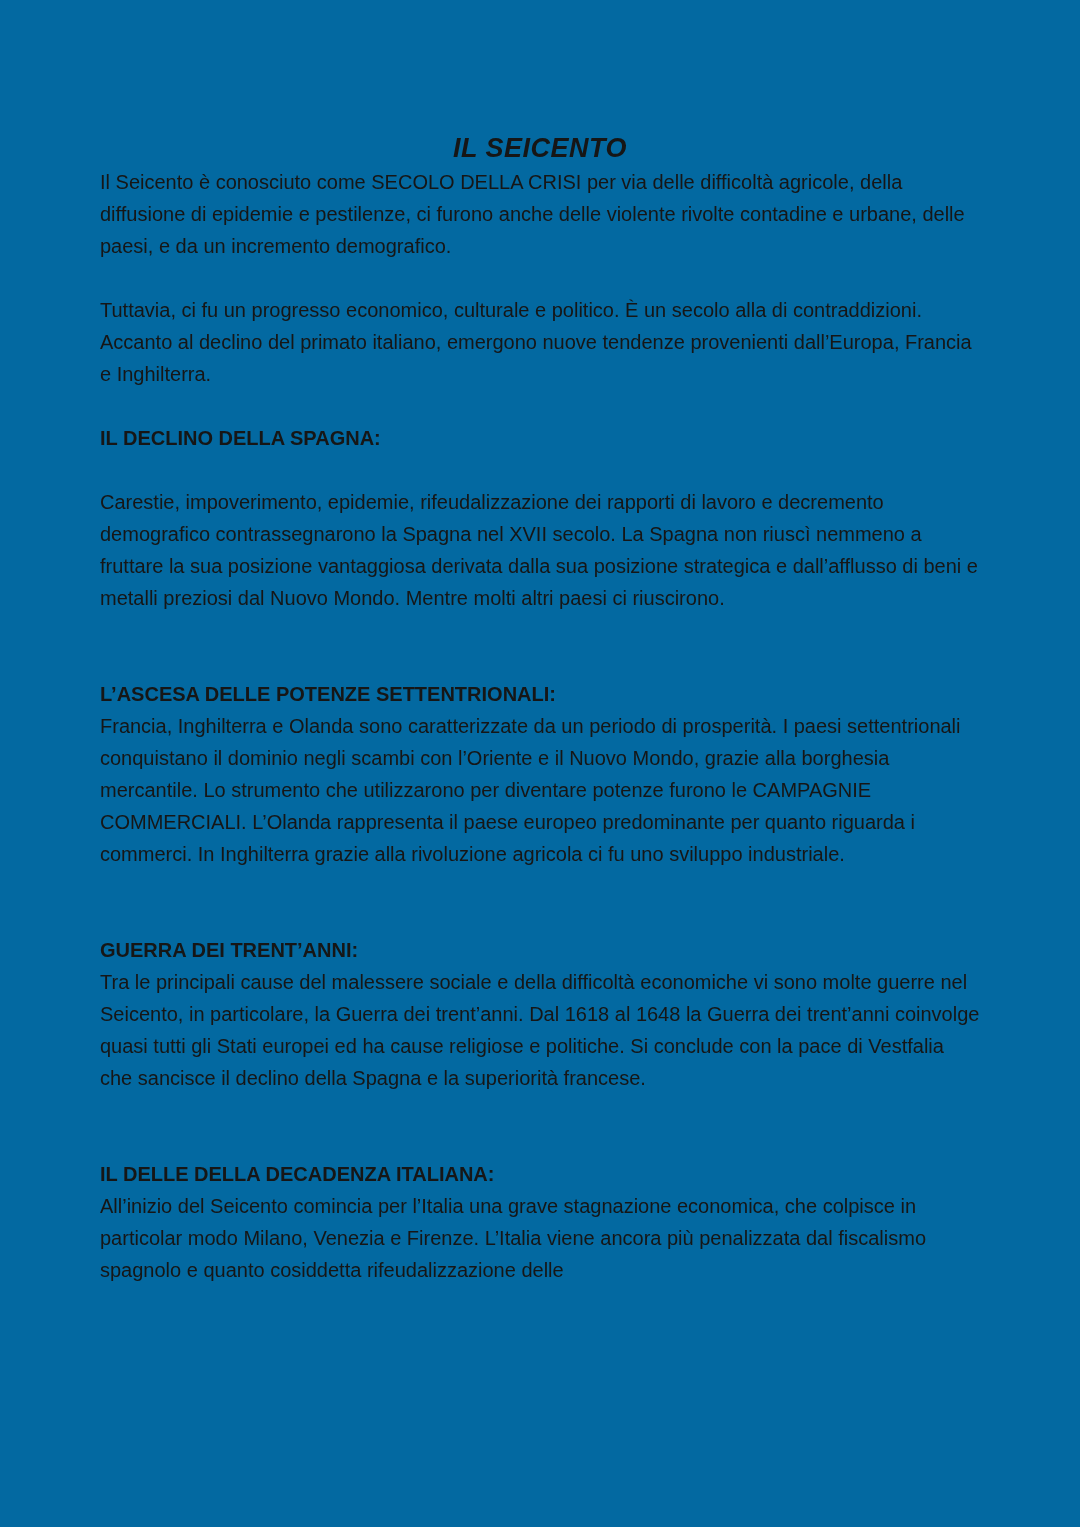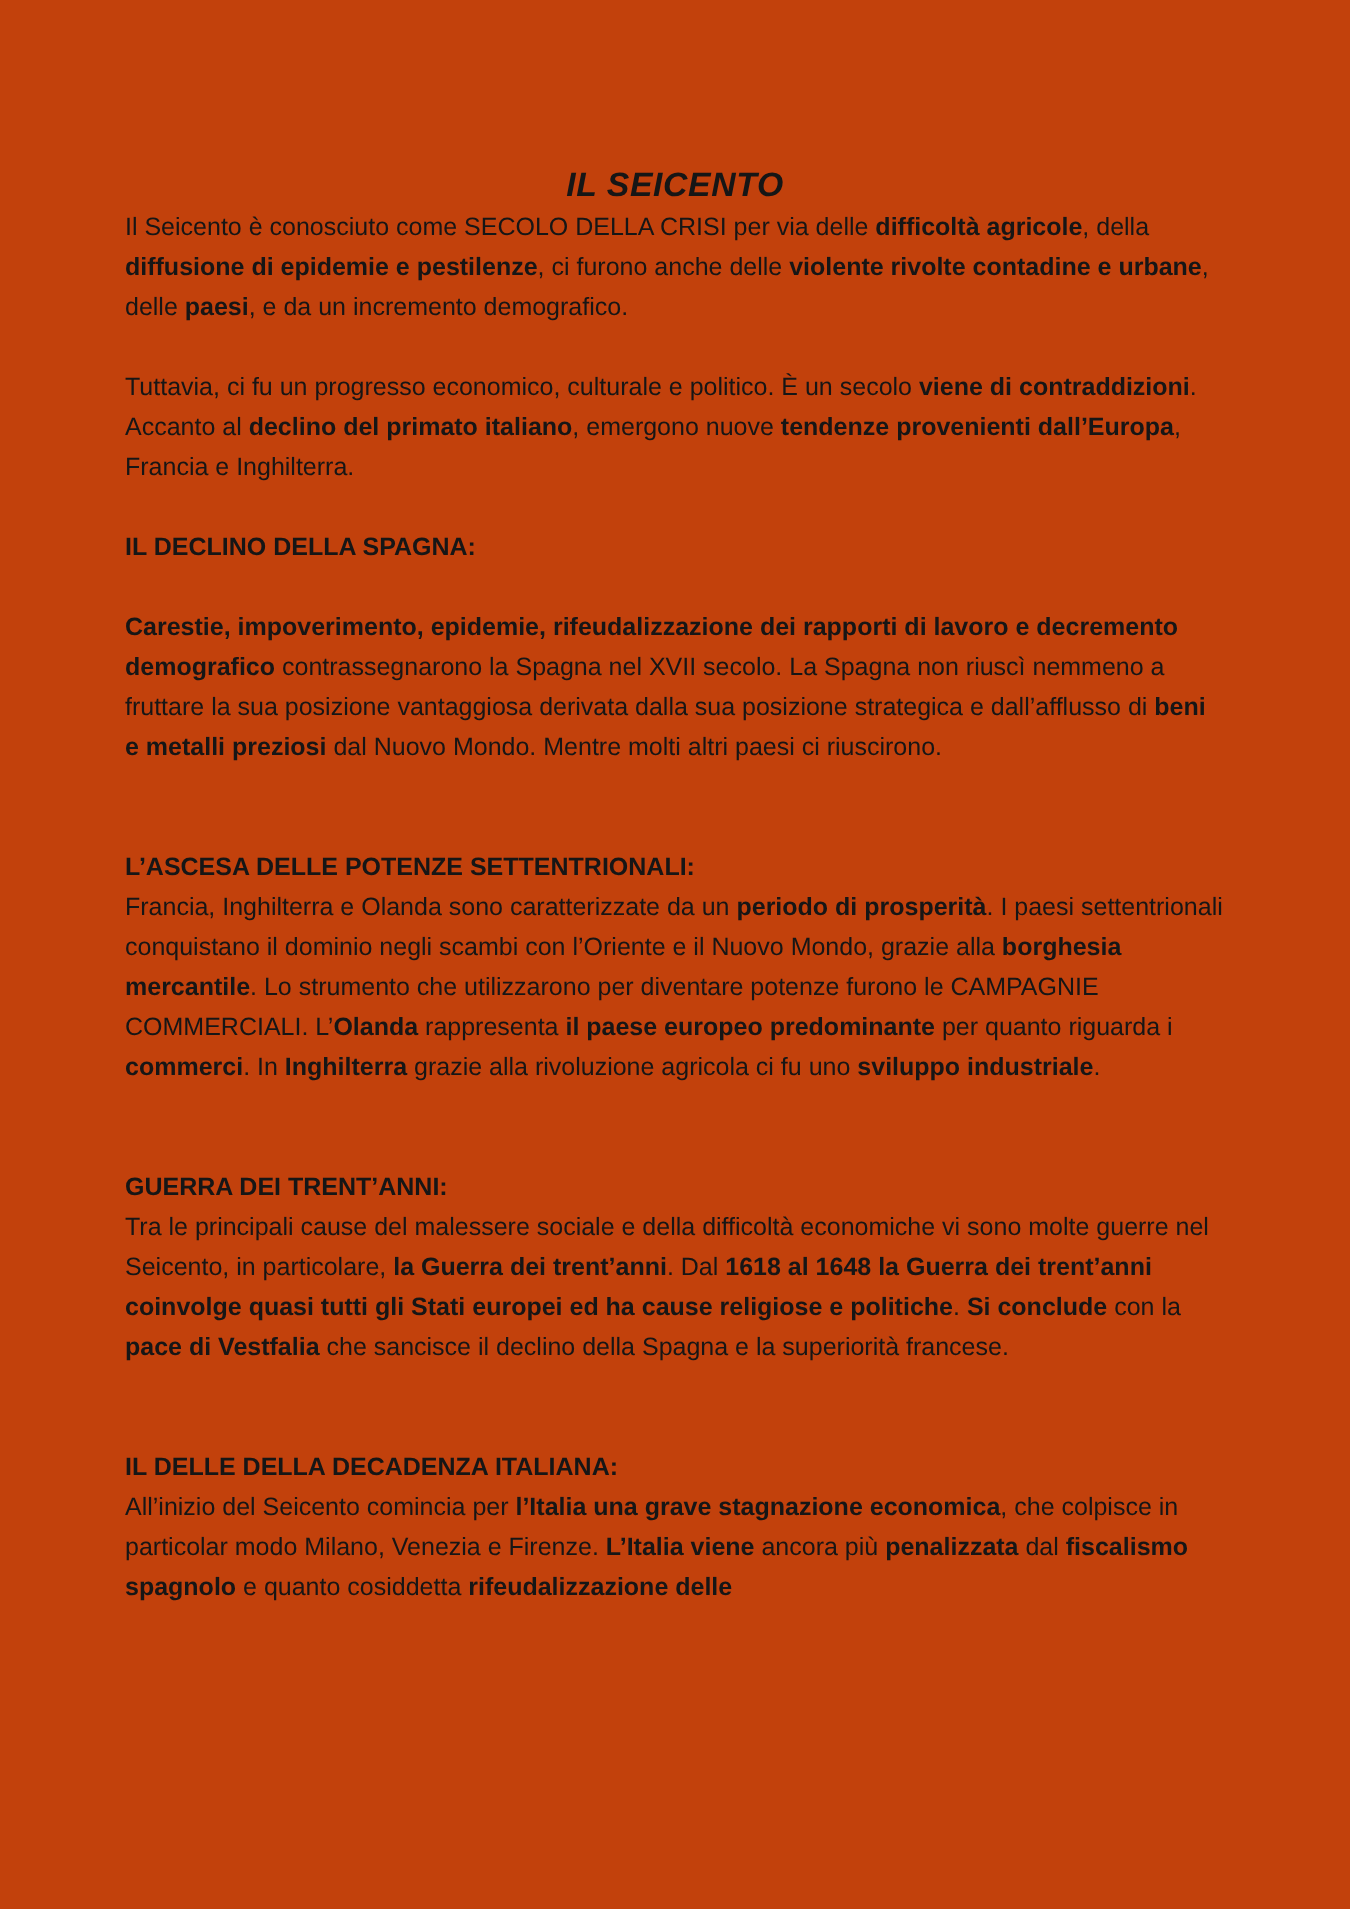--- a/index.html
+++ b/index.html
@@ -4,21 +4,21 @@
 <style>
   html, body {
     margin: 0;
     padding: 0;
     background: #ffffff;
   }
   .page {
     position: relative;
     width: 1080px;
     height: 1527px;
-    background: #c2410c;
+    background: #0369a1;
     box-sizing: border-box;
     padding: 130px 100px 0 100px;
     font-family: "Liberation Sans", sans-serif;
     font-size: 20px;
     line-height: 32px;
     color: #161616;
     overflow: hidden;
   }
   .doc-title {
     margin: 0;
@@ -30,35 +30,35 @@
     letter-spacing: 0.5px;
   }
   .heading {
     margin: 0;
     font-weight: bold;
   }
   .para {
     margin: 0;
   }
   .para b {
-    font-weight: bold;
+    font-weight: normal;
   }
   .spacer {
     height: 32px;
   }
 </style>
 </head>
 <body>
 
 <div class="page">
   <div>
       <h1 class="doc-title">IL SEICENTO</h1>
       <p class="para"><span>Il Seicento è conosciuto come SECOLO DELLA CRISI per via delle </span><b>difficoltà agricole</b><span>, della </span><b>diffusione di epidemie e pestilenze</b><span>, ci furono anche delle </span><b>violente rivolte contadine e urbane</b><span>, delle </span><b>paesi</b><span>, e da un incremento demografico.</span></p>
       <div class="spacer"></div>
-      <p class="para"><span>Tuttavia, ci fu un progresso economico, culturale e politico. È un secolo </span><b>viene di contraddizioni</b><span>. Accanto al </span><b>declino del primato italiano</b><span>, emergono nuove </span><b>tendenze provenienti dall’Europa</b><span>, Francia e Inghilterra.</span></p>
+      <p class="para"><span>Tuttavia, ci fu un progresso economico, culturale e politico. È un secolo </span><b>alla di contraddizioni</b><span>. Accanto al </span><b>declino del primato italiano</b><span>, emergono nuove </span><b>tendenze provenienti dall’Europa</b><span>, Francia e Inghilterra.</span></p>
       <div class="spacer"></div>
       <div class="heading">IL DECLINO DELLA SPAGNA:</div>
       <div class="spacer"></div>
       <p class="para"><b>Carestie, impoverimento, epidemie, rifeudalizzazione dei rapporti di lavoro e decremento demografico</b><span> contrassegnarono la Spagna nel XVII secolo. La Spagna non riuscì nemmeno a fruttare la sua posizione vantaggiosa derivata dalla sua posizione strategica e dall’afflusso di </span><b>beni e metalli preziosi</b><span> dal Nuovo Mondo. Mentre molti altri paesi ci riuscirono.</span></p>
       <div class="spacer"></div>
       <div class="spacer"></div>
       <div class="heading">L’ASCESA DELLE POTENZE SETTENTRIONALI:</div>
       <p class="para"><span>Francia, Inghilterra e Olanda sono caratterizzate da un </span><b>periodo di prosperità</b><span>. I paesi settentrionali conquistano il dominio negli scambi con l’Oriente e il Nuovo Mondo, grazie alla </span><b>borghesia mercantile</b><span>. Lo strumento che utilizzarono per diventare potenze furono le CAMPAGNIE COMMERCIALI. L’</span><b>Olanda</b><span> rappresenta </span><b>il paese europeo predominante</b><span> per quanto riguarda i </span><b>commerci</b><span>. In </span><b>Inghilterra</b><span> grazie alla rivoluzione agricola ci fu uno </span><b>sviluppo industriale</b><span>.</span></p>
       <div class="spacer"></div>
       <div class="spacer"></div>

